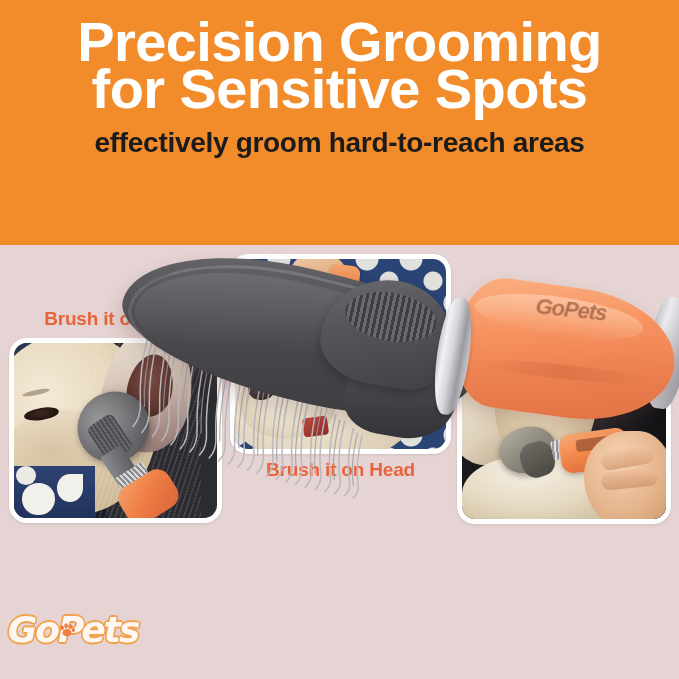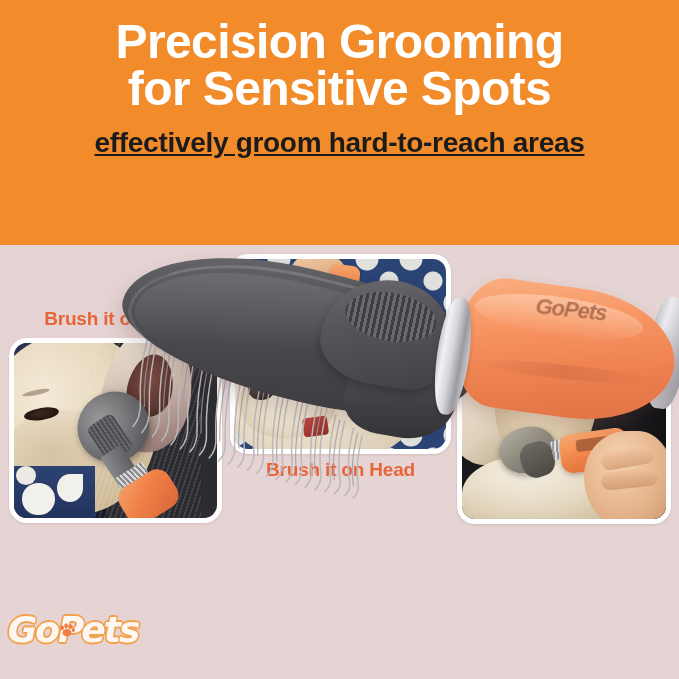--- a/index.html
+++ b/index.html
@@ -14,39 +14,39 @@
   
   .header{
     position:absolute;left:0;top:0;width:679px;height:245px;
     background:#f28b29;
     display:flex;flex-direction:column;align-items:center;justify-content:flex-start;
     box-sizing:border-box;padding-top:18px;
   }
   .headline{
     color:#ffffff;
     font-weight:bold;
-    font-size:48px;
+    font-size:56px;
     line-height:47px;
     letter-spacing:-0.6px;
     text-align:center;
     margin:0;
     width:640px;
   }
   .headline .l2{display:block;text-align:center;}
   .subhead{
     color:#1b1b1b;
     font-weight:bold;
     font-size:28px;
     line-height:37px;
     letter-spacing:-0.3px;
     text-align:center;
     margin:12px 0 0 0;
     width:650px;
   }
-  .subhead .s2{display:block;text-decoration:underline;}
+  .subhead .s2{display:block;}
 
   
   .body-area{
     position:absolute;left:0;top:245px;width:679px;height:434px;
     background:#e5d4d3;
   }
 
   
   .card{
     position:absolute;

